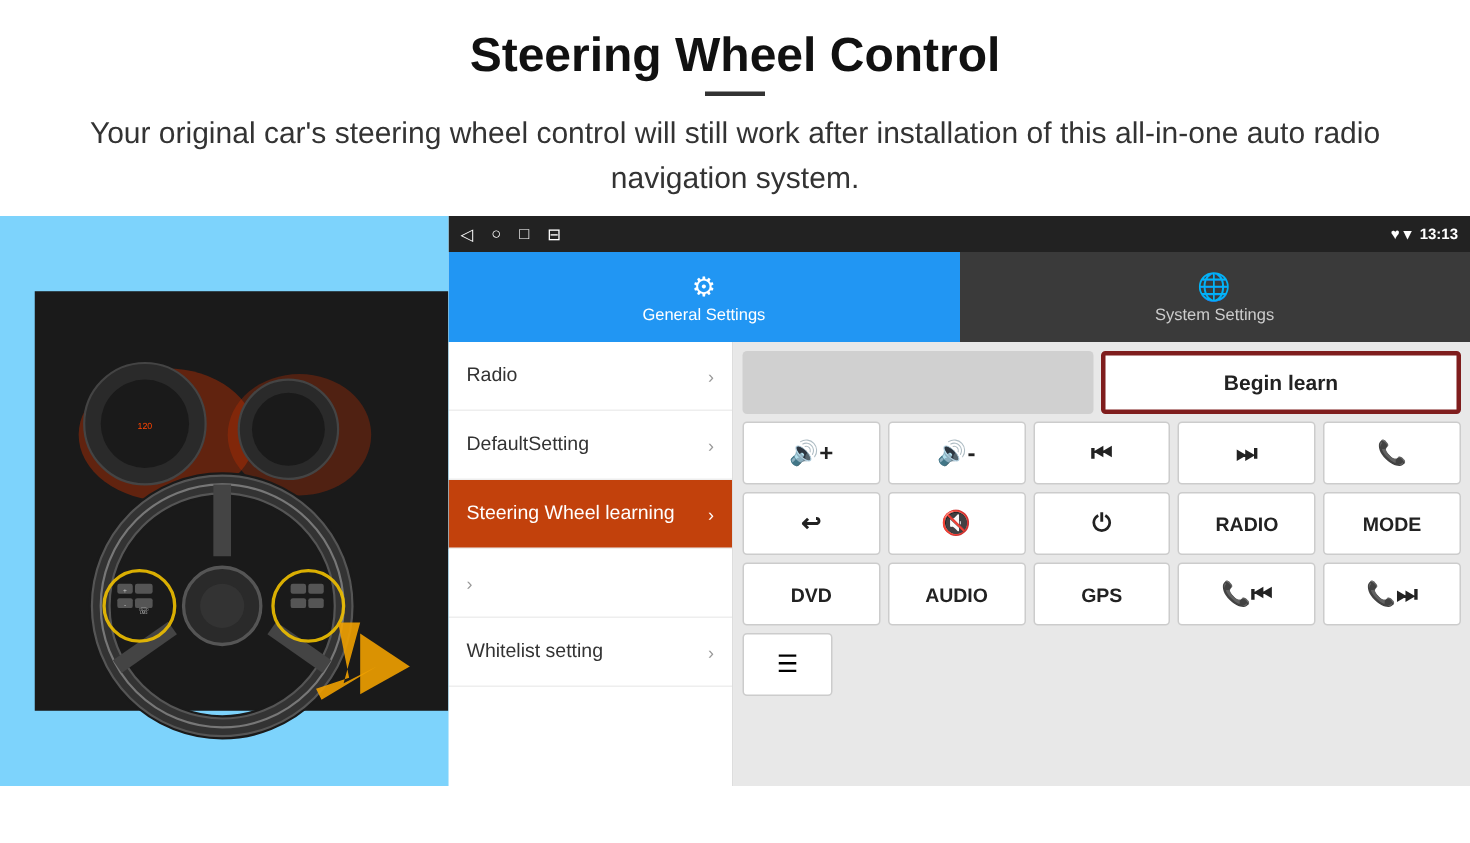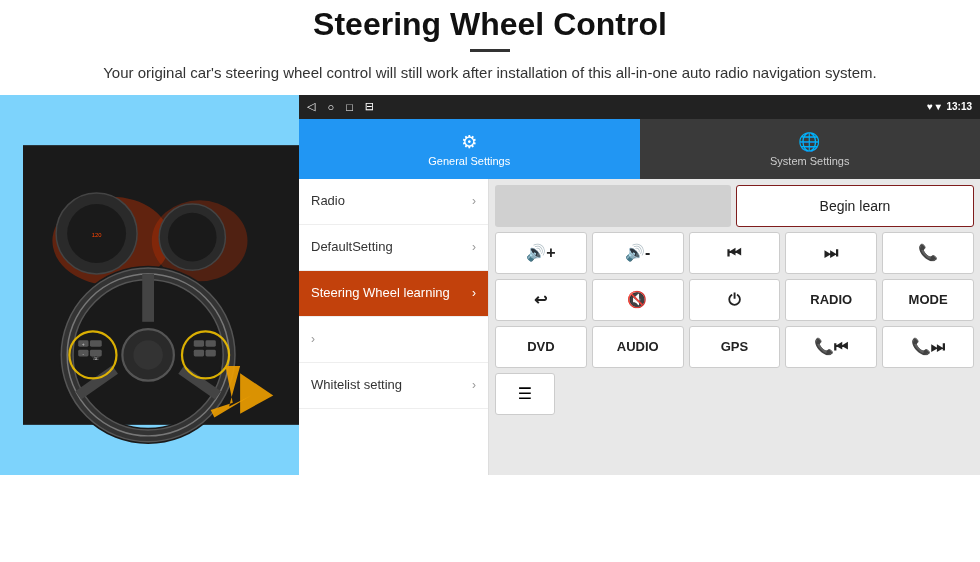--- a/index.html
+++ b/index.html
@@ -6,36 +6,36 @@
     body {
       font-family: Arial, sans-serif;
       background: #fff;
       width: 980px;
       min-height: 562px;
       overflow: hidden;
     }
 
     .page-header {
       text-align: center;
-      padding: 6px 40px 10px;
+      padding: 18px 40px 10px;
     }
     .page-title {
       font-size: 32px;
       font-weight: 900;
       color: #111;
       margin-bottom: 6px;
     }
     .title-divider {
       width: 40px;
       height: 3px;
       background: #333;
       margin: 0 auto 10px;
     }
     .page-subtitle {
-      font-size: 15px;
+      font-size: 20px;
       color: #333;
       line-height: 1.5;
     }
 
     .main-content {
       display: flex;
       flex-direction: row;
       width: 980px;
       height: 380px;
     }
@@ -171,27 +171,27 @@
       height: 42px;
     }
     .begin-learn-empty {
       flex: 1;
       background: #d0d0d0;
       border-radius: 3px;
     }
     .begin-learn-btn {
       flex: 1;
       background: #fff;
-      border: 1px solid #7f1d1d;
+      border: 3px solid #7f1d1d;
       border-radius: 3px;
       display: flex;
       align-items: center;
       justify-content: center;
       font-size: 14px;
-      font-weight: 400;
+      font-weight: 700;
       color: #222;
       cursor: pointer;
     }
 
     
     .controls-row {
       display: flex;
       gap: 5px;
       height: 42px;
     }

